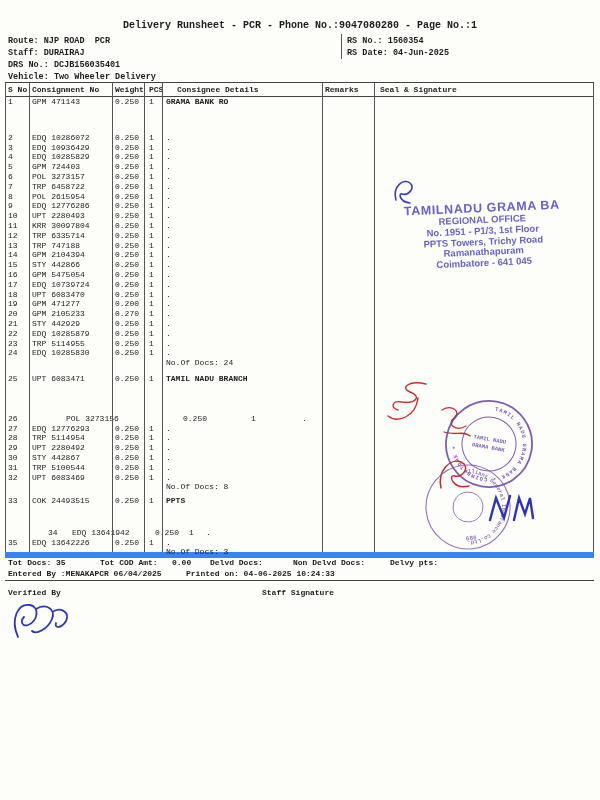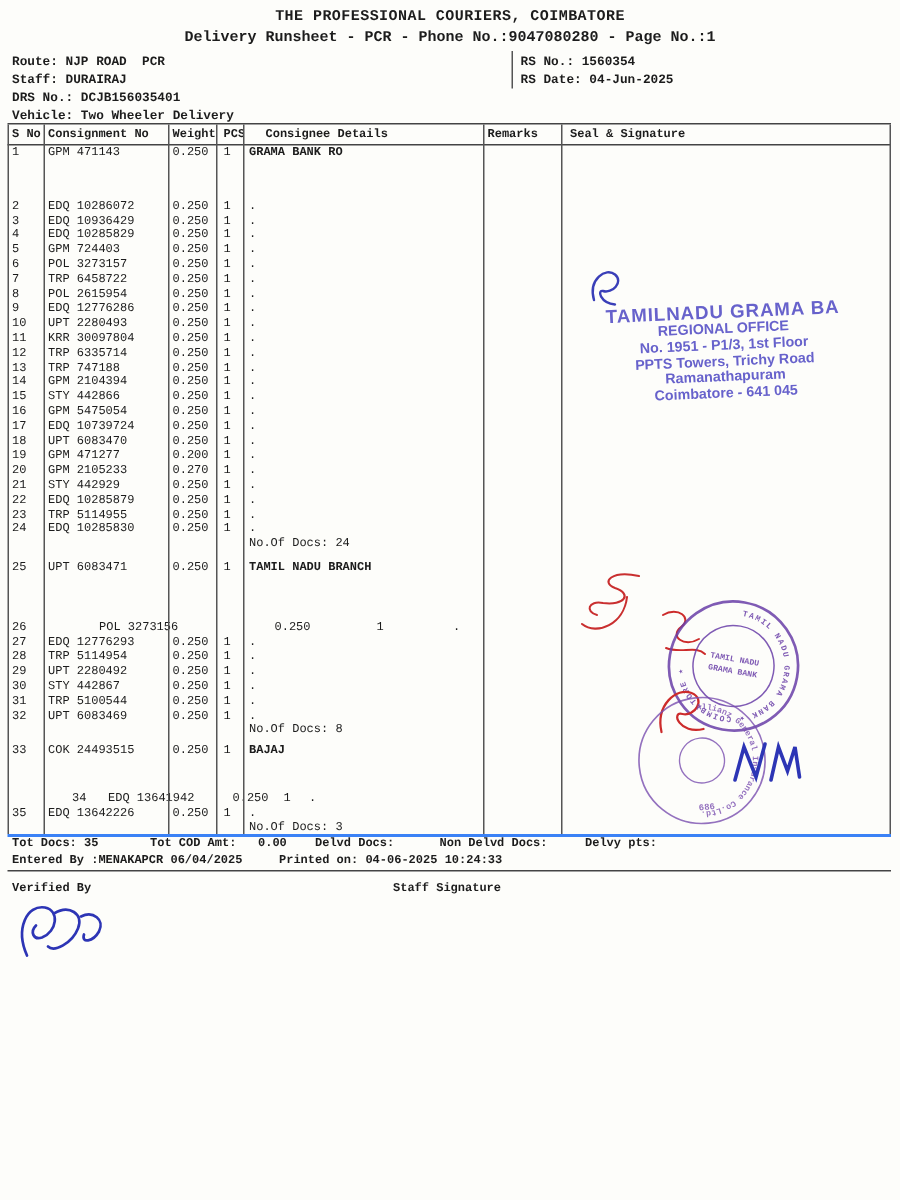--- a/index.html
+++ b/index.html
@@ -19,21 +19,21 @@
   .m-route   { top:36px; left:8px; }
   .m-staff   { top:48px; left:8px; }
   .m-rsno    { top:36px; left:347px; }
   .m-rsdate  { top:48px; left:347px; }
   .m-drs     { top:60px; left:8px; }
   .m-vehicle { top:72px; left:8px; }
   .meta-divider { left:341px; top:34px; height:25px; width:1px; background:#555; }
 
   .table {
     position:absolute; left:5px; top:82px; width:589px; height:476px;
-    border-top:1px solid #444; border-bottom:2px solid #3b82f6;
+    border-top:1px solid #444; border-bottom:6px solid #3b82f6;
   }
   .vline { position:absolute; top:0; bottom:0; width:1px; background:#555; }
   .thead { display:flex; height:14px; align-items:center;
            border-bottom:1px solid #444; font-size:8px; font-weight:bold; }
   .trow  { display:flex; height:9.8px; font-size:8px; line-height:9.8px; }
   .c { flex:none; overflow:hidden; white-space:nowrap; }
   .c.sno       { width:24px;  padding-left:3px; }
   .c.cons      { width:83px;  padding-left:3px; }
   .c.wt        { width:32px;  padding-left:3px; }
   .c.pcs       { width:18px;  padding-left:5px; }
@@ -56,21 +56,20 @@
   }
   .as-l1 { font-size:12.5px; letter-spacing:.6px; white-space:nowrap; line-height:13px; }
   .as-l  { font-size:9.5px;  line-height:10.8px; white-space:nowrap; }
   svg.sig, svg.stamp { position:absolute; overflow:visible; }
 </style>
 </head>
 <body>
 
 <div class="page">
 
-  <div class="abs ctr title b">THE PROFESSIONAL COURIERS, COIMBATORE</div>
   <div class="abs ctr subtitle b">Delivery Runsheet - PCR - Phone No.:9047080280 - Page No.:1</div>
 
   <div class="abs meta m-route">Route: NJP ROAD  PCR</div>
   <div class="abs meta m-staff">Staff: DURAIRAJ</div>
   <div class="abs meta m-rsno">RS No.: 1560354</div>
   <div class="abs meta m-rsdate">RS Date: 04-Jun-2025</div>
   <div class="abs meta m-drs">DRS No.: DCJB156035401</div>
   <div class="abs meta m-vehicle">Vehicle: Two Wheeler Delivery</div>
   <div class="abs meta-divider"></div>
 
@@ -364,21 +363,21 @@
       <span class="c wt"></span>
       <span class="c pcs"></span>
       <span class="c consignee">No.Of Docs: 8</span>
       <span class="c remarks"></span>
     </div>
         <div class="trow hdr" style="margin-top: 4px;">
       <span class="c sno">33</span>
       <span class="c cons">COK 24493515</span>
       <span class="c wt">0.250</span>
       <span class="c pcs">1</span>
-      <span class="c consignee">BAJAJ</span>
+      <span class="c consignee">PPTS</span>
       <span class="c remarks"></span>
     </div>
         <div class="trow" style="margin-top: 22px; padding-left: 40px;">
       <span class="c sno">34</span>
       <span class="c cons">EDQ 13641942</span>
       <span class="c wt">0.250</span>
       <span class="c pcs">1</span>
       <span class="c consignee">.</span>
       <span class="c remarks"></span>
     </div>

